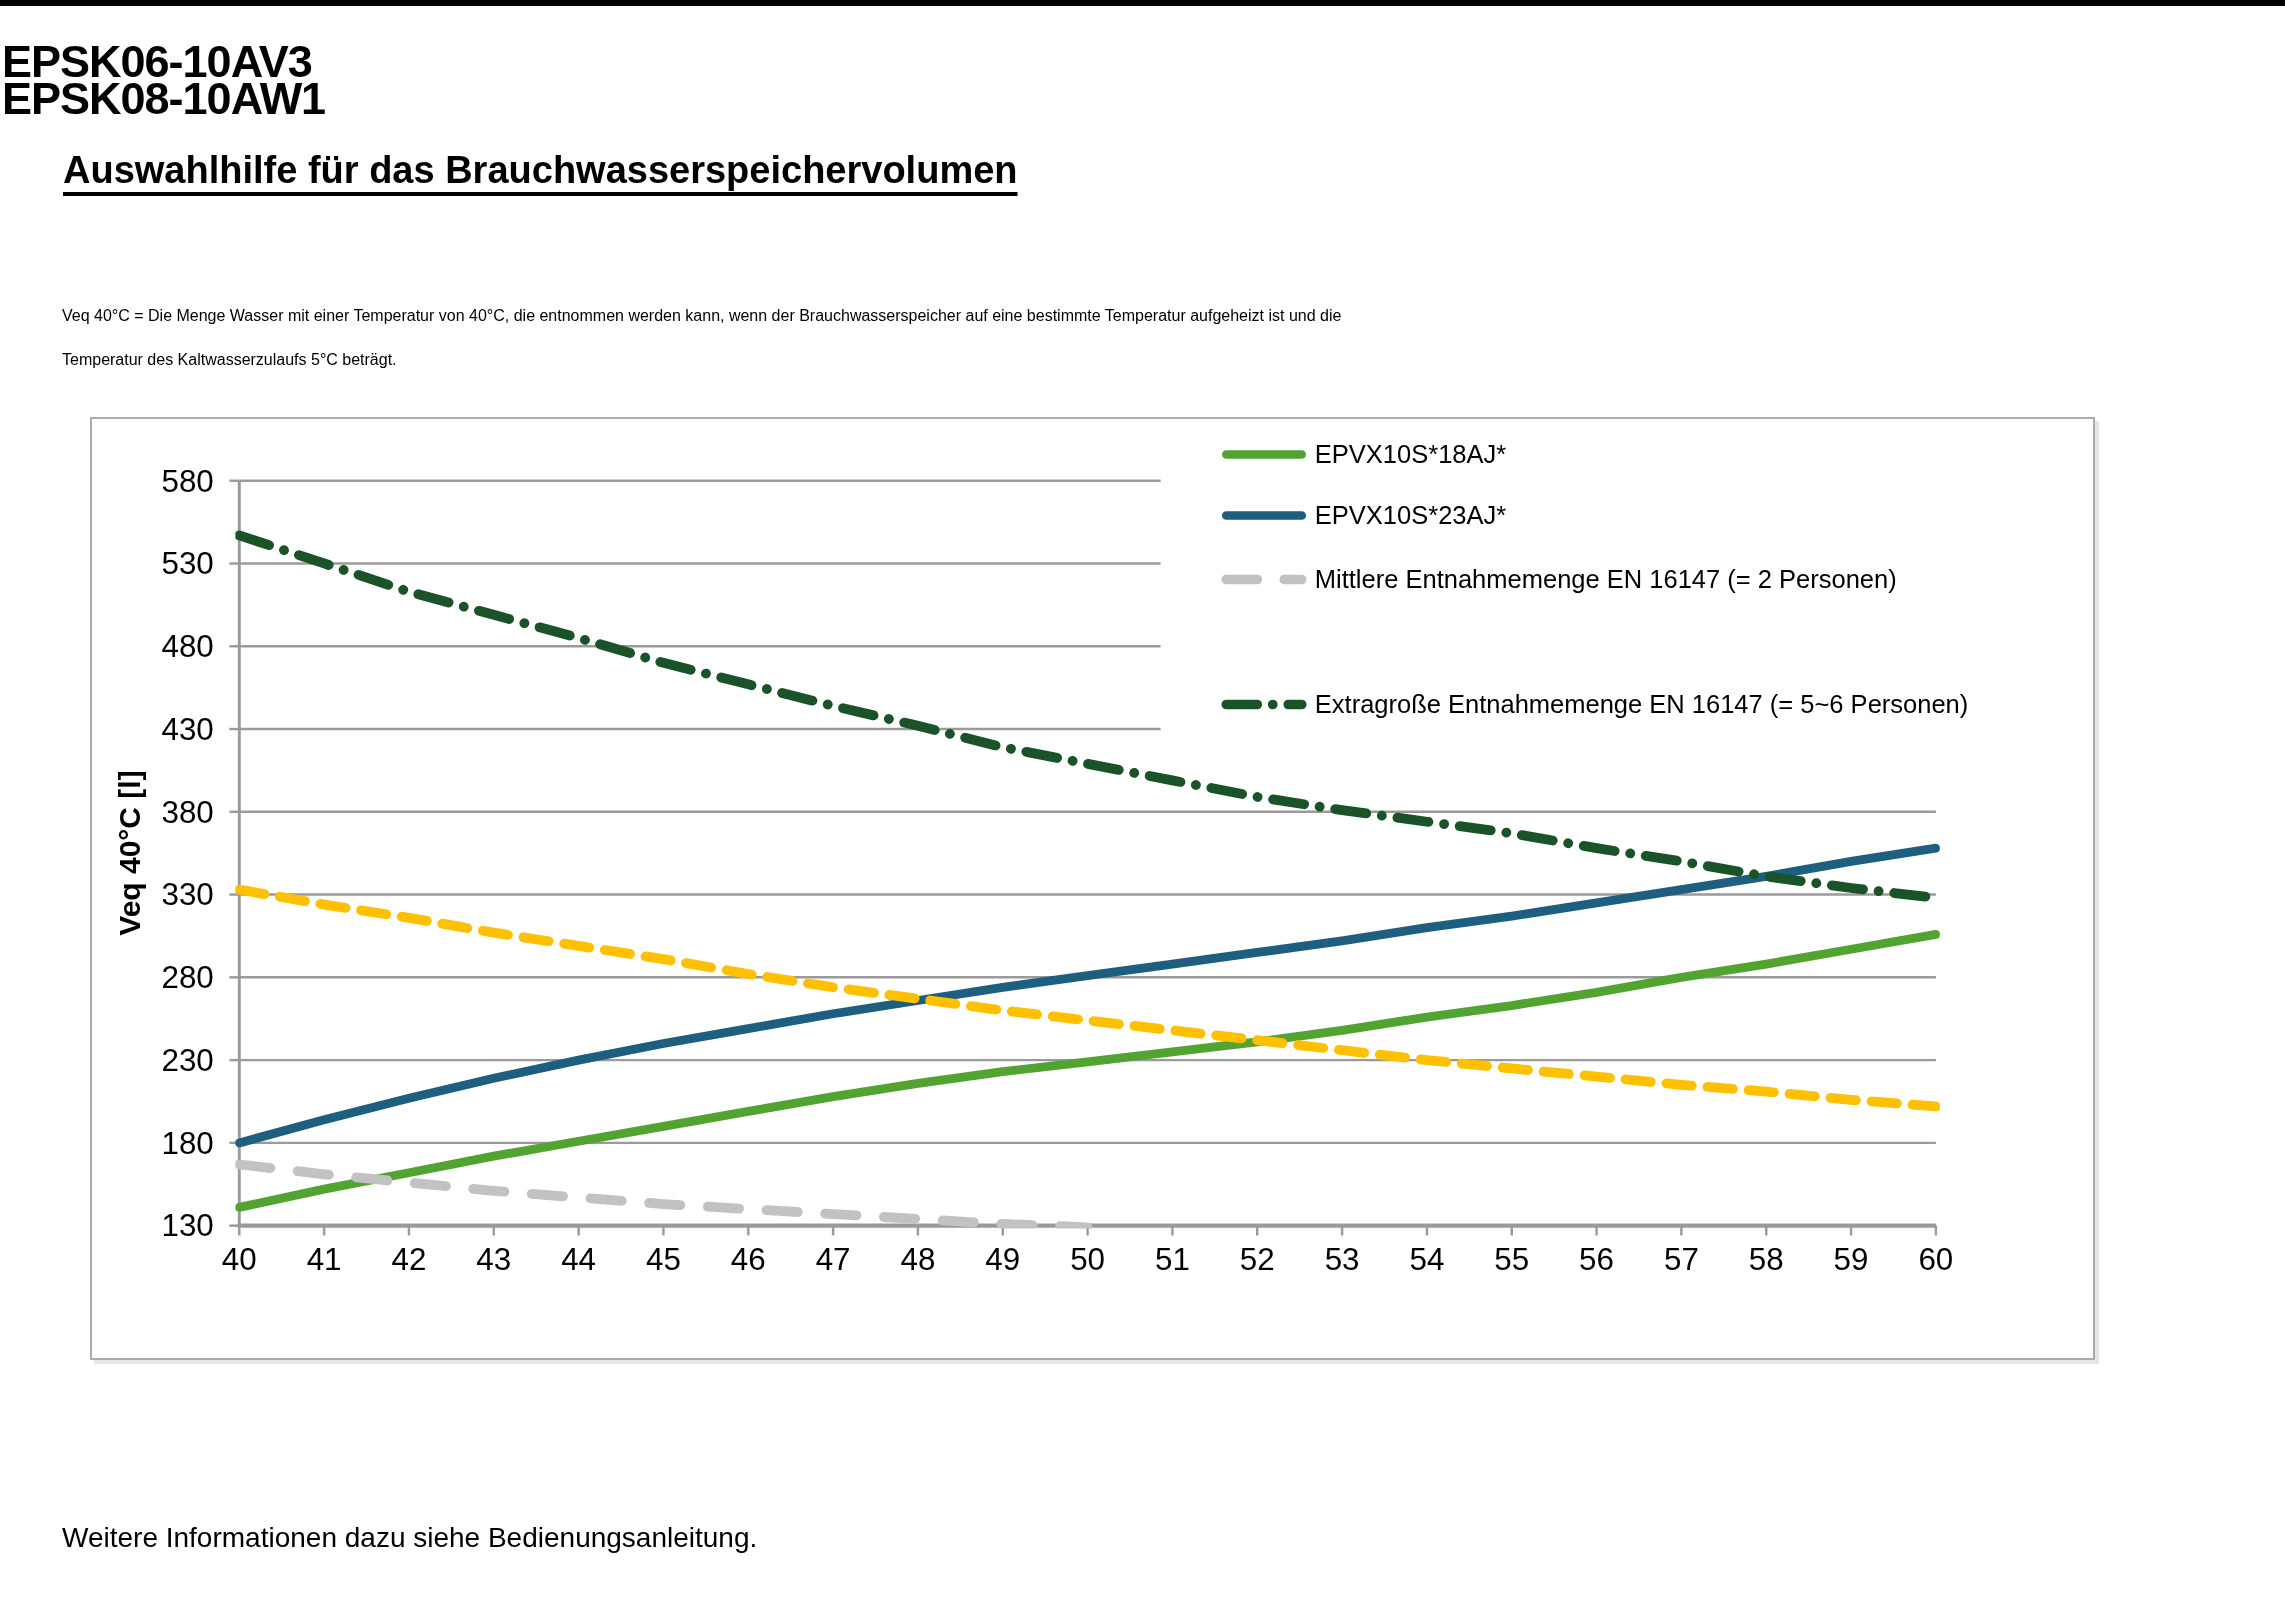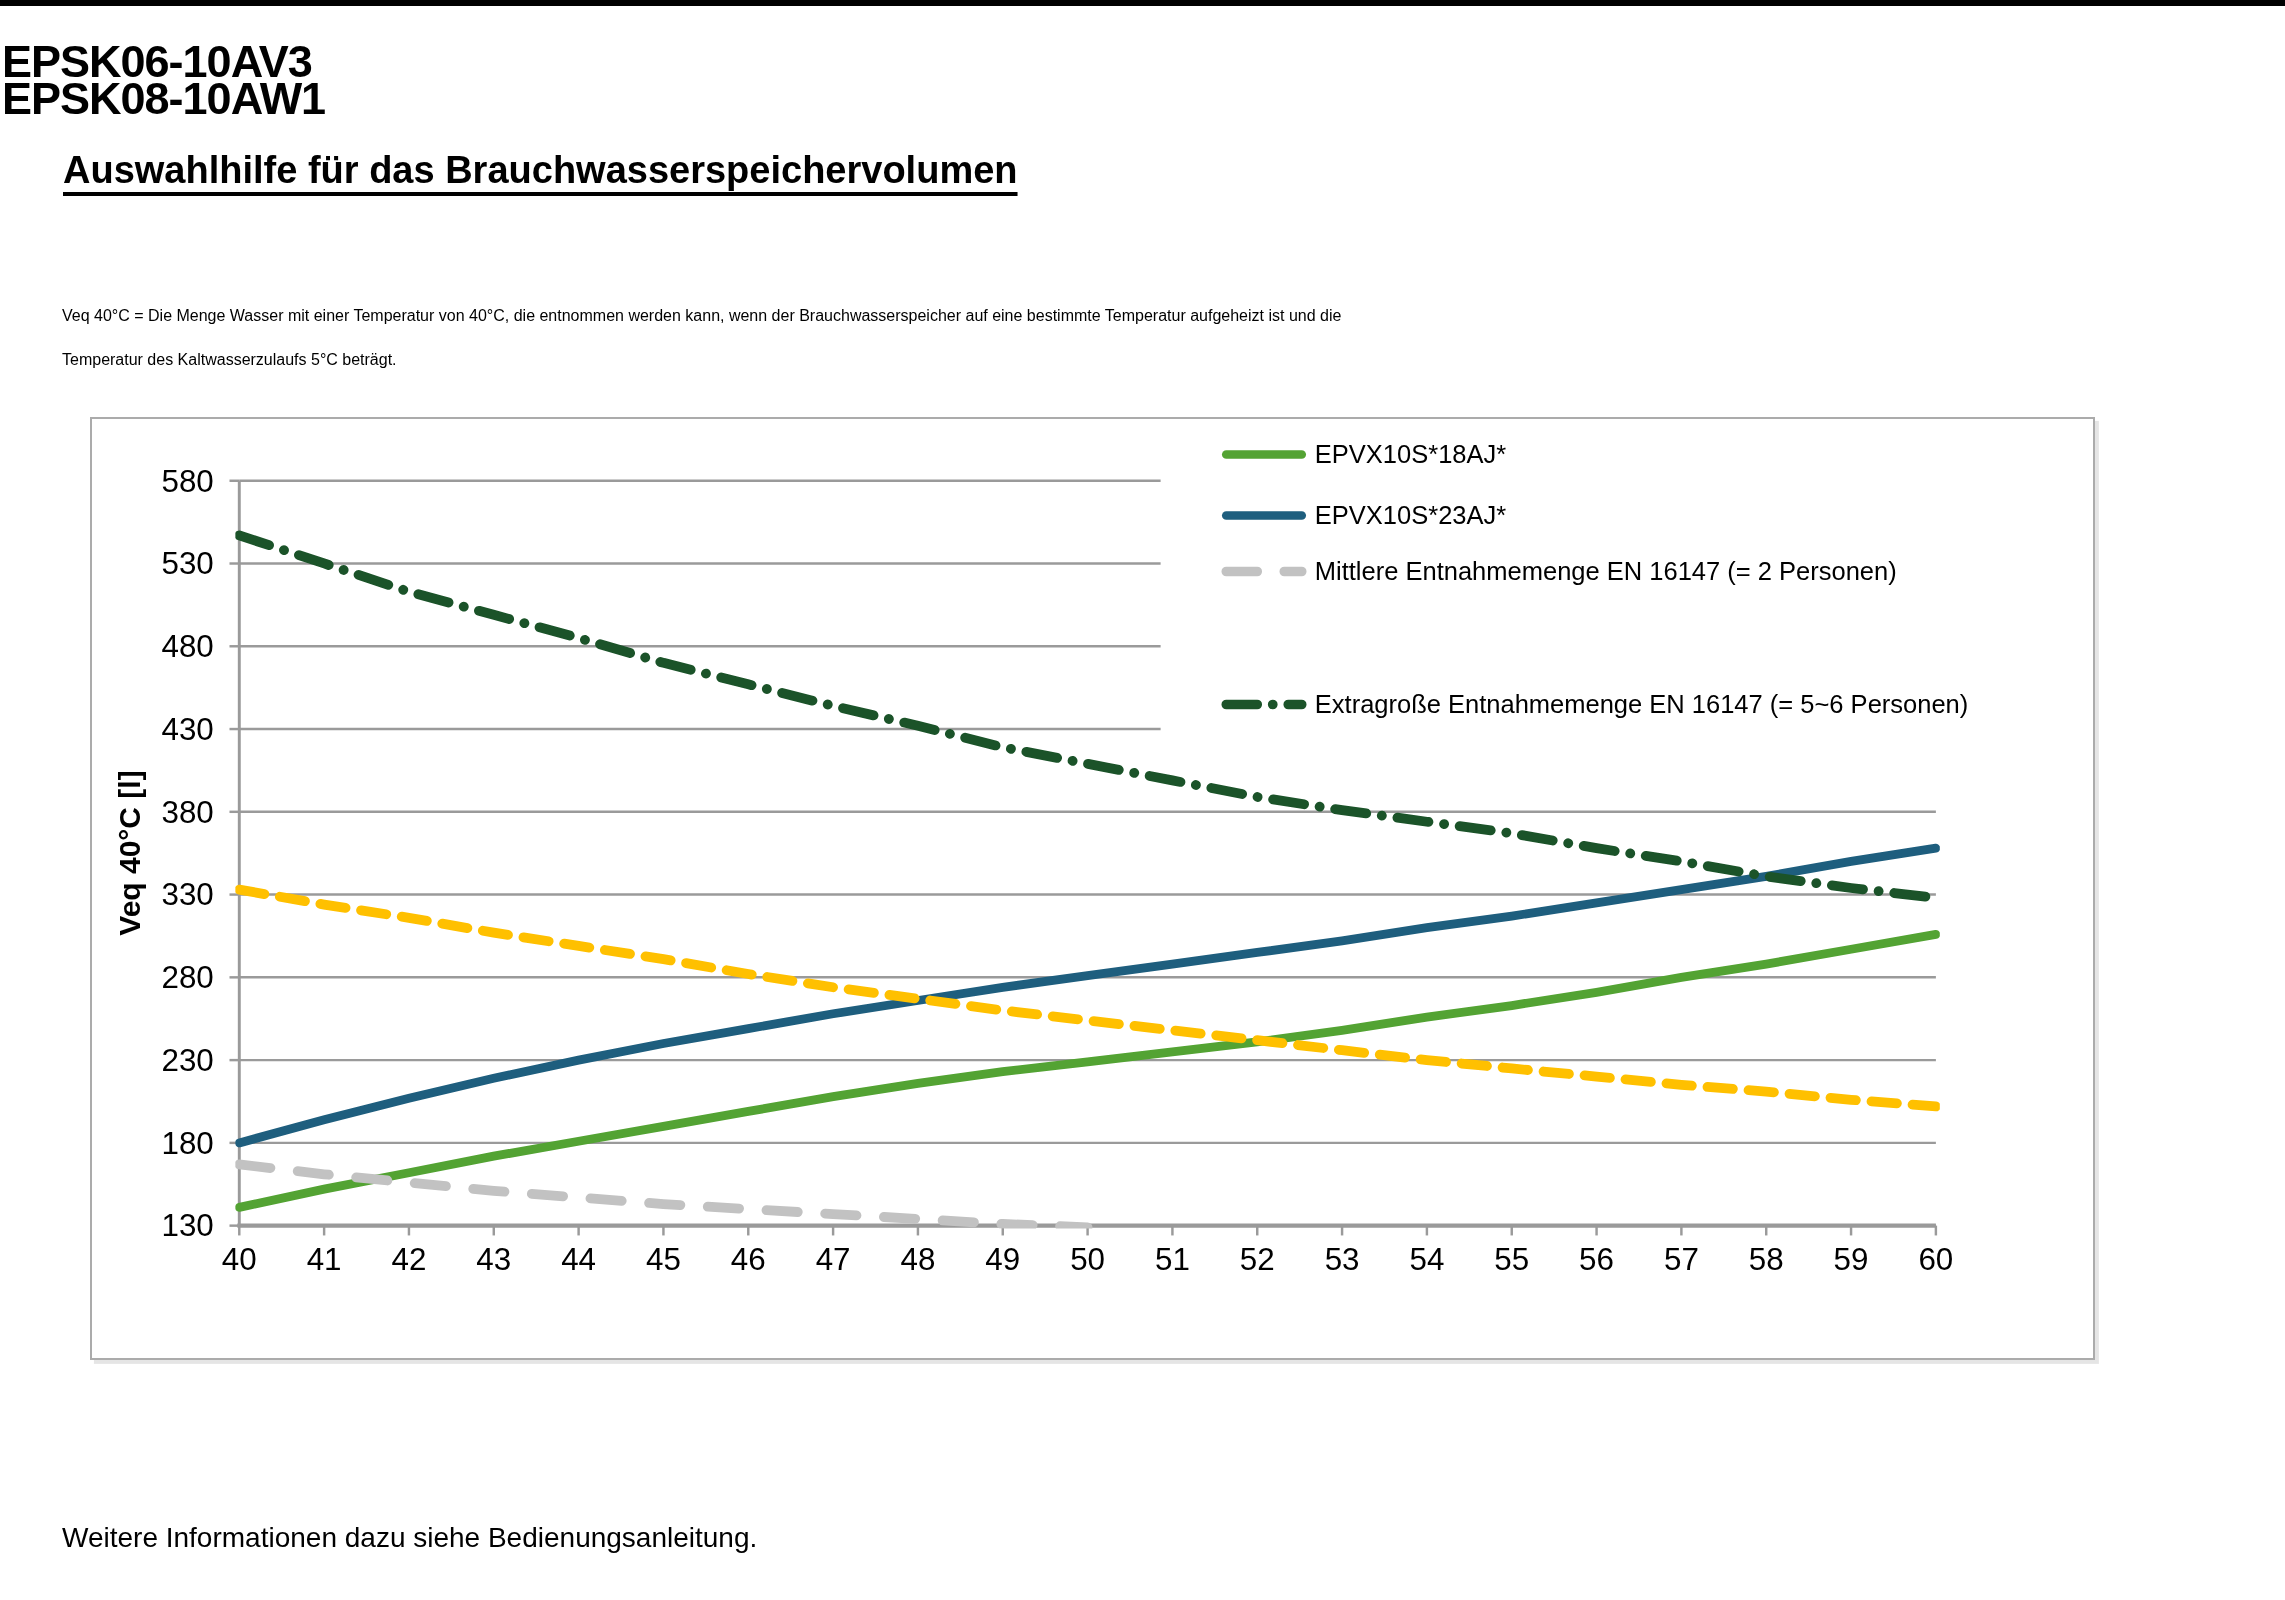--- a/index.html
+++ b/index.html
@@ -144,21 +144,21 @@
         <line class="sample" x1="5" y1="15" x2="83" y2="15" stroke="#53a333" stroke-width="9" stroke-linecap="round"></line>
       </svg>
     <span class="legend-label">EPVX10S*18AJ*</span>
   </div>
   <div class="legend-row" style="top:82px">
     <svg width="86" height="29" viewBox="0 0 88 30">
         <line class="sample" x1="5" y1="15" x2="83" y2="15" stroke="#1e5e7e" stroke-width="9" stroke-linecap="round"></line>
       </svg>
     <span class="legend-label">EPVX10S*23AJ*</span>
   </div>
-  <div class="legend-row" style="top:138px">
+  <div class="legend-row" style="top:146px">
     <svg width="86" height="29" viewBox="0 0 88 30">
         <line class="sample" x1="5" y1="15" x2="83" y2="15" stroke="#c2c2c2" stroke-width="10" stroke-linecap="round" stroke-dasharray="32 28"></line>
       </svg>
     <span class="legend-label">Mittlere Entnahmemenge EN 16147 (= 2 Personen)</span>
   </div>
   <div class="legend-row" style="top:271px">
     <svg width="86" height="29" viewBox="0 0 88 30">
         <line class="sample" x1="5" y1="15" x2="83" y2="15" stroke="#1b5329" stroke-width="10" stroke-linecap="round" stroke-dasharray="32 16 0.1 16"></line>
       </svg>
     <span class="legend-label">Extragroße Entnahmemenge EN 16147 (= 5~6 Personen)</span>

